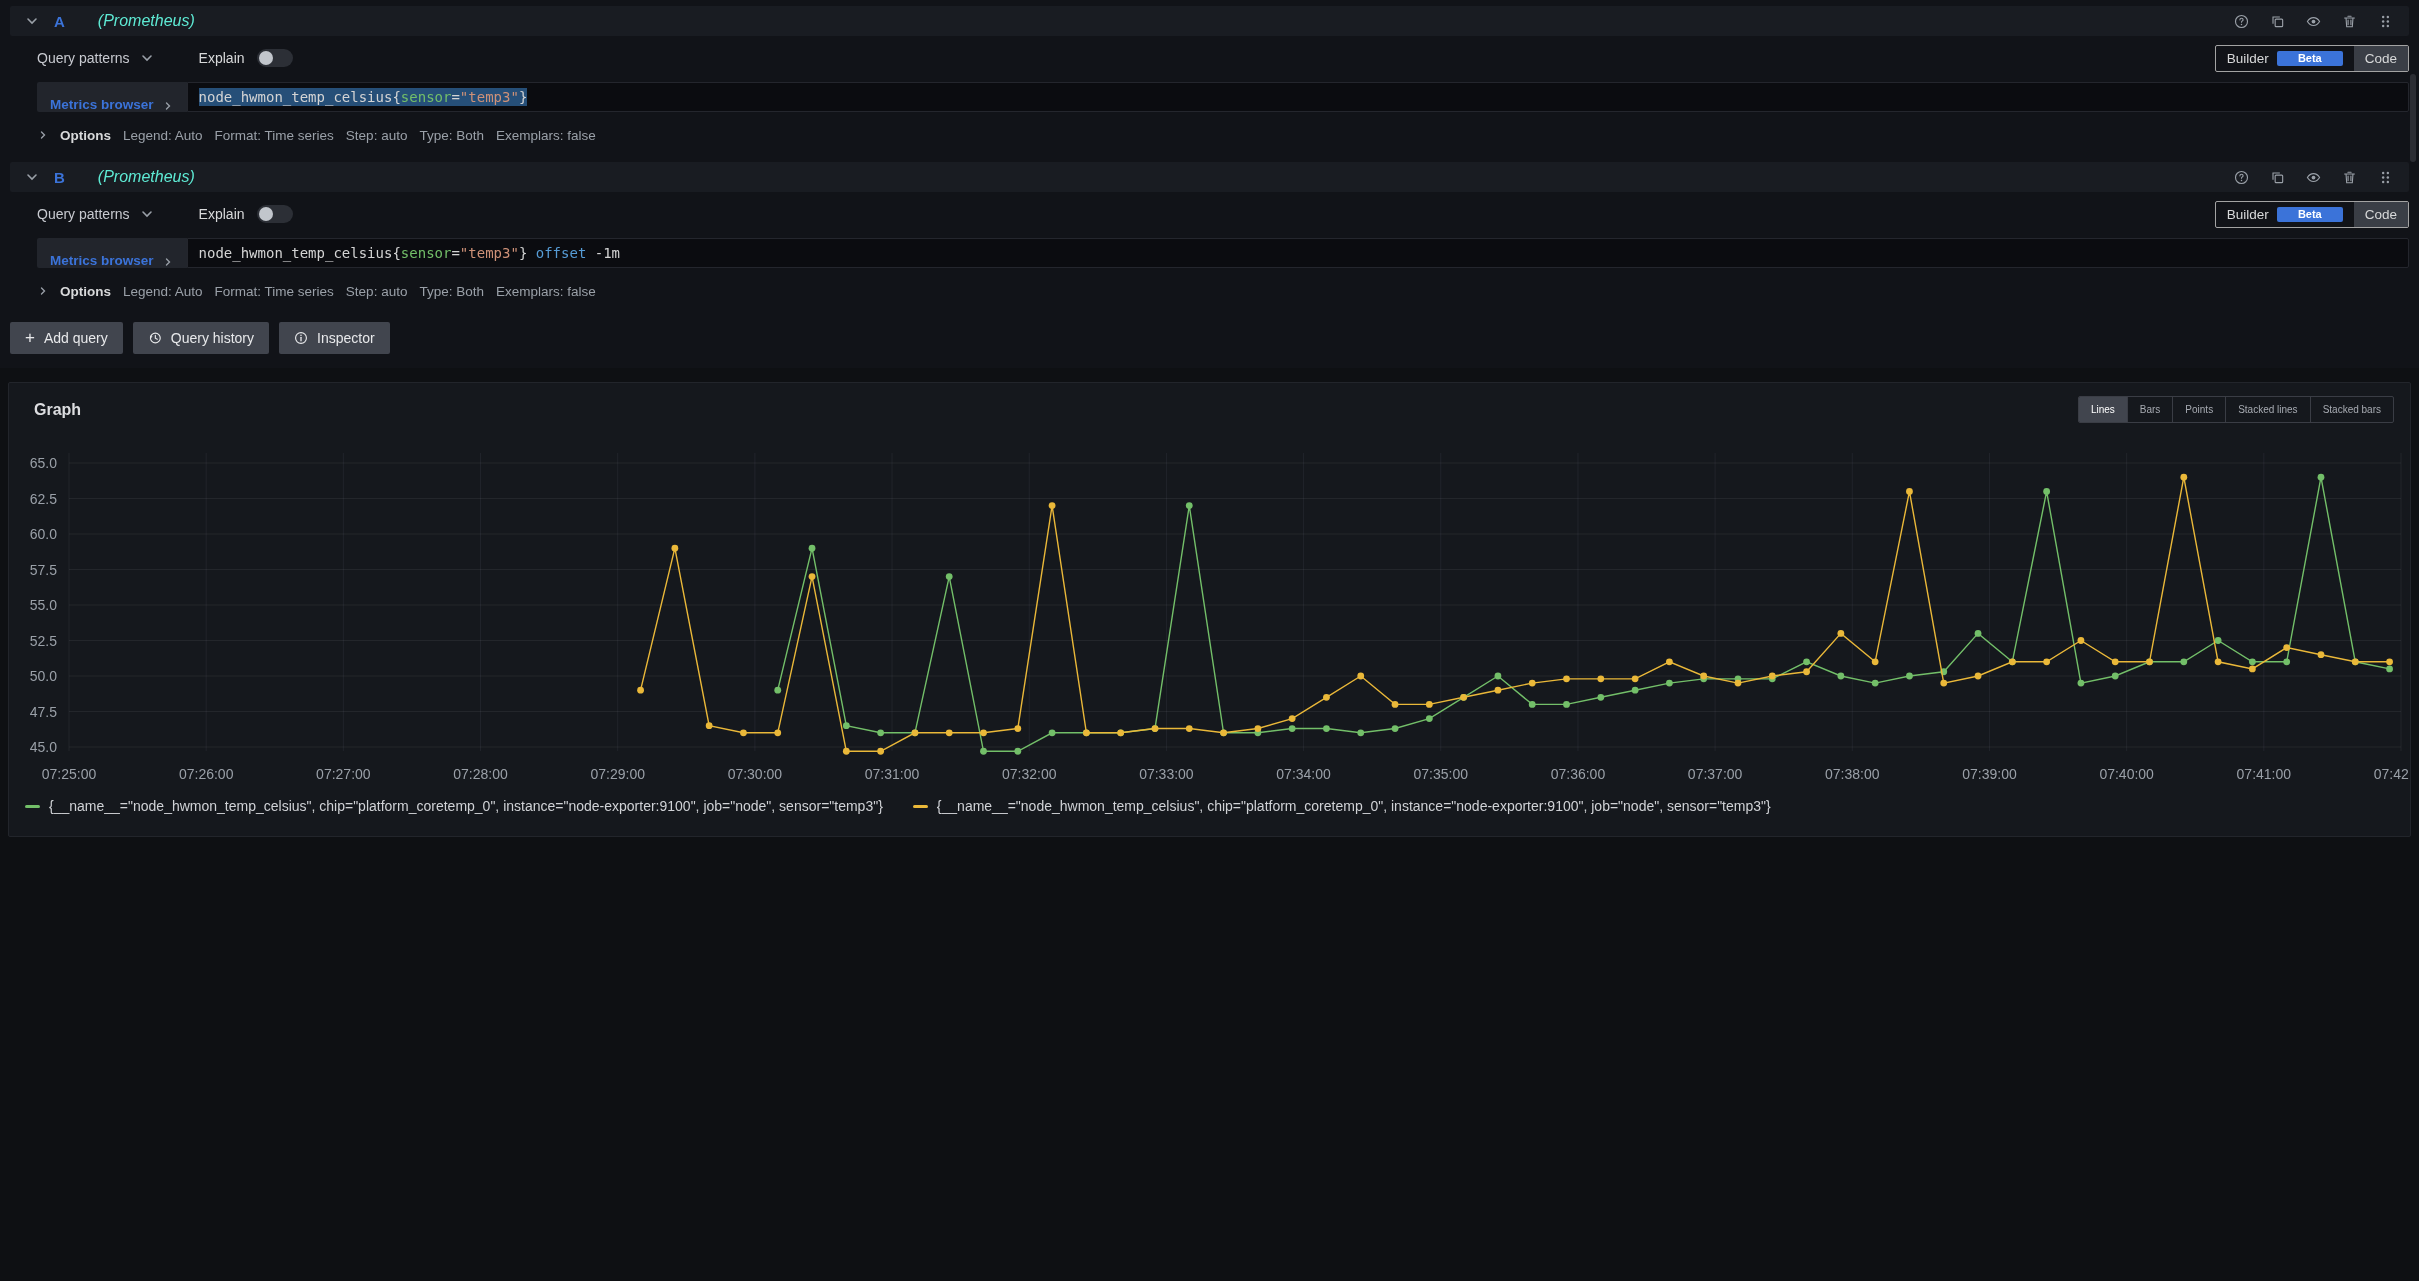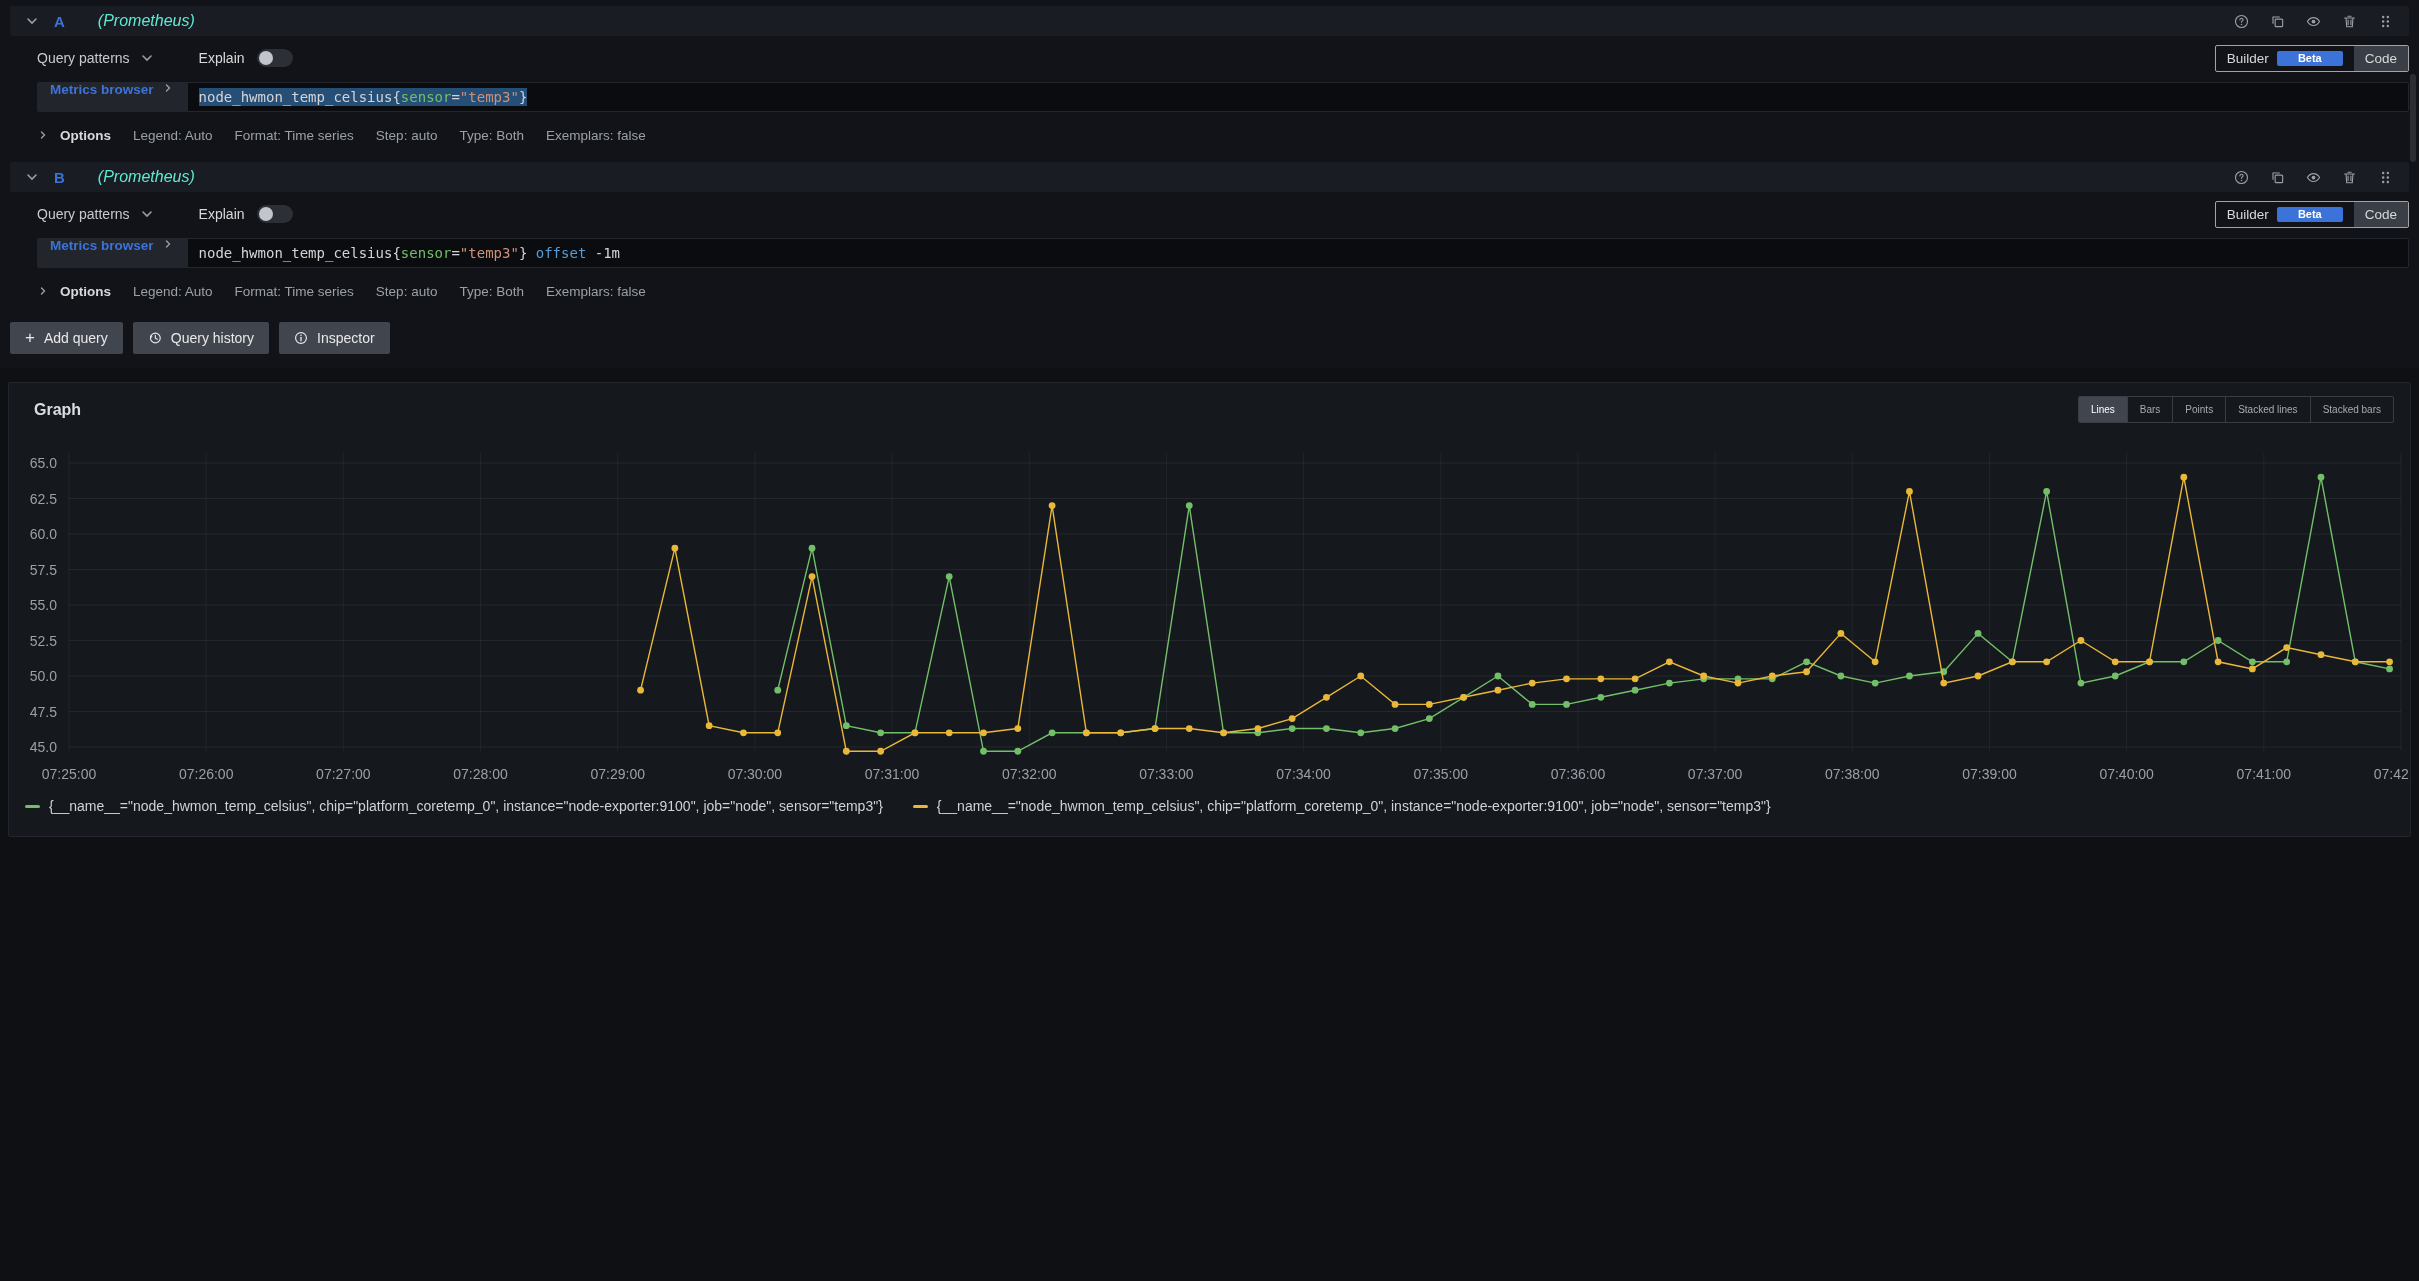--- a/index.html
+++ b/index.html
@@ -21,29 +21,29 @@
   .patterns{display:flex;gap:9px;align-items:center;font-size:14px;color:#c8cad0;cursor:pointer}
   .explain-wrap{display:flex;align-items:center;margin-left:44px;gap:12px}
   .toggle{width:36px;height:18px;border-radius:10px;background:#2c2f36;position:relative;cursor:pointer;display:inline-block}
   .toggle .knob{position:absolute;left:2px;top:2px;width:14px;height:14px;border-radius:50%;background:#c2c6cc}
   .mode-group{margin-left:auto;display:flex;border:1px solid #a3a3a3;border-radius:2px;overflow:hidden;height:27px;font-size:13.5px;align-items:stretch}
   .mode{display:flex;align-items:center;gap:8px;padding:0 11px;color:#d8d9da;cursor:pointer}
   .mode.active{background:#3a3e46}
   .beta{background:var(--accent-blue);color:#fff;font-size:11px;font-weight:700;padding:2px 21px;border-radius:2px;line-height:1}
 
   .input-row{display:flex;margin:8px 0 0 27px;height:30px}
-  .mb-btn{background:#22252c;border-radius:2px 0 0 2px;color:var(--accent-blue);font-weight:600;font-size:13.5px;display:flex;align-items:flex-start;gap:8px;padding:0 13px;cursor:pointer;white-space:nowrap}
+  .mb-btn{background:#22252c;border-radius:2px 0 0 2px;color:var(--accent-blue);font-weight:600;font-size:13.5px;display:flex;align-items:flex-end;gap:8px;padding:0 13px;cursor:pointer;white-space:nowrap}
   .code-field{flex:1;background:#0b0c10;border:1px solid #24262d;border-radius:0 2px 2px 0;font-family:"DejaVu Sans Mono",monospace;font-size:14px;display:flex;align-items:center;padding:0 11px;color:#d4d4d4;cursor:text;white-space:pre}
   .tok-plain{color:#d4d4d4}
   .tok-label{color:#73bf69}
   .tok-string{color:#ce9178}
   .tok-keyword{color:#569cd6}
   .selection{background:var(--selection-blue);padding:1px 0}
 
-  .options-row{display:flex;align-items:center;gap:22px;margin:12px 0 0 27px;font-size:13.5px;color:#9aa0a8;height:22px}
+  .options-row{display:flex;align-items:center;gap:12px;margin:12px 0 0 27px;font-size:13.5px;color:#9aa0a8;height:22px}
   .opt-head{display:flex;align-items:center;gap:11px;color:#d8d9da;cursor:pointer}
   .opt-title{font-weight:700;font-size:13.5px;color:#d8d9da}
 
   .q-block{margin-top:16px}
 
   .actions{display:flex;gap:10px;margin-top:20px}
   .btn{height:32px;background:#41454e;border:none;border-radius:2px;display:flex;align-items:center;gap:9px;padding:0 15px;font-size:14px;font-weight:500;color:#e8e9eb;cursor:pointer;font-family:"Liberation Sans",sans-serif}
   .btn svg{width:14px;height:14px}
   .plus-glyph{font-size:17px;font-weight:400;line-height:1;margin-top:-1px}
 

